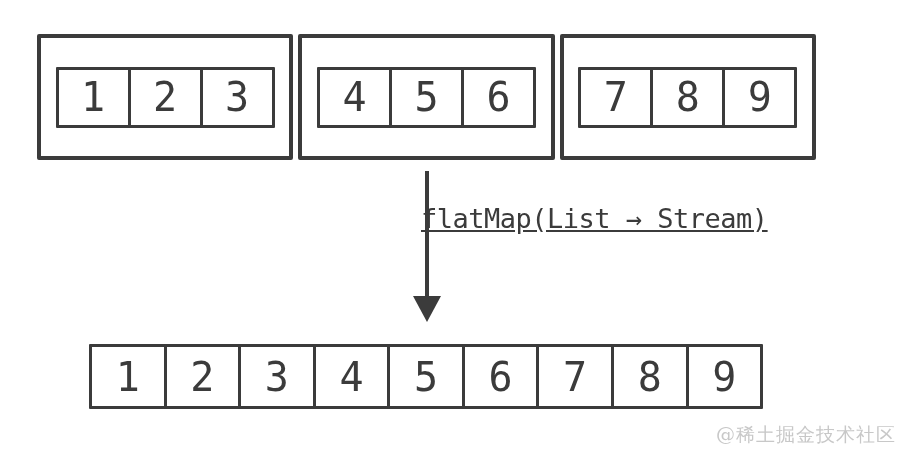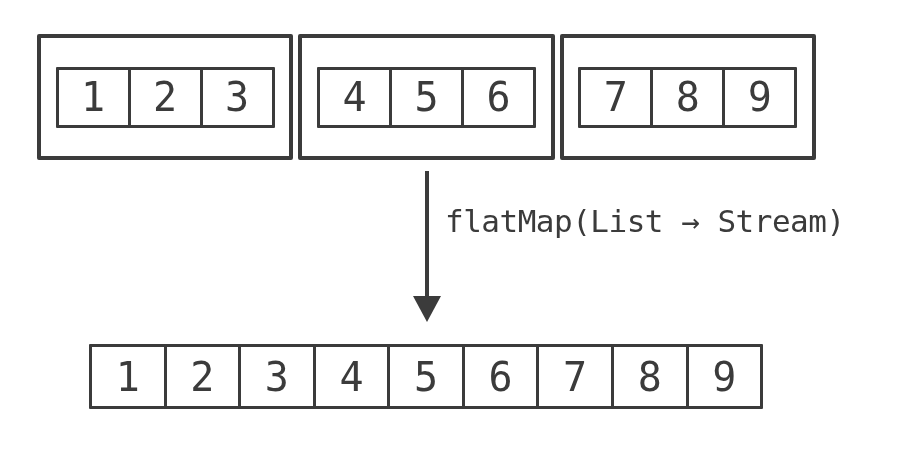--- a/index.html
+++ b/index.html
@@ -65,25 +65,26 @@
   .arrow-head {
     position: absolute;
     left: 413px; top: 296px;
     width: 0; height: 0;
     border-left: 14px solid transparent;
     border-right: 14px solid transparent;
     border-top: 26px solid var(--stroke);
   }
   .arrow-label {
     position: absolute;
-    left: 445px; top: 203px;
-    font-size: 31px;
+    left: 421px; top: 203px;
+    font-size: 27px;
     letter-spacing: -0.5px;
     white-space: nowrap;
     color: var(--stroke);
+    text-decoration: underline;
   }
 
   
   .bottom-row {
     position: absolute;
     left: 92px; top: 344px;
     width: 671px; height: 65px;
     display: flex;
   }
   .bottom-row .cell {
@@ -140,14 +141,15 @@
     <div class="cell">2</div>
     <div class="cell">3</div>
     <div class="cell">4</div>
     <div class="cell">5</div>
     <div class="cell">6</div>
     <div class="cell">7</div>
     <div class="cell">8</div>
     <div class="cell">9</div>
   </div>
 
+  <div class="watermark">@稀土掘金技术社区</div>
 
 </div>
 
 </body></html>

